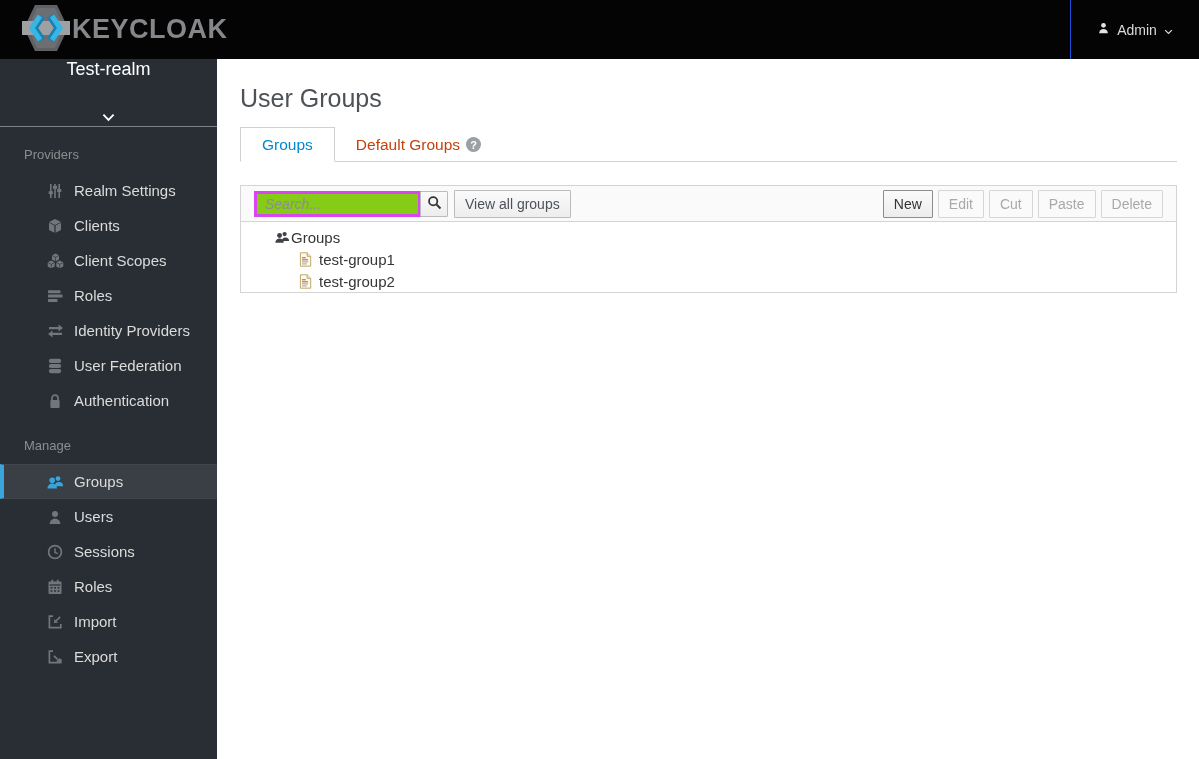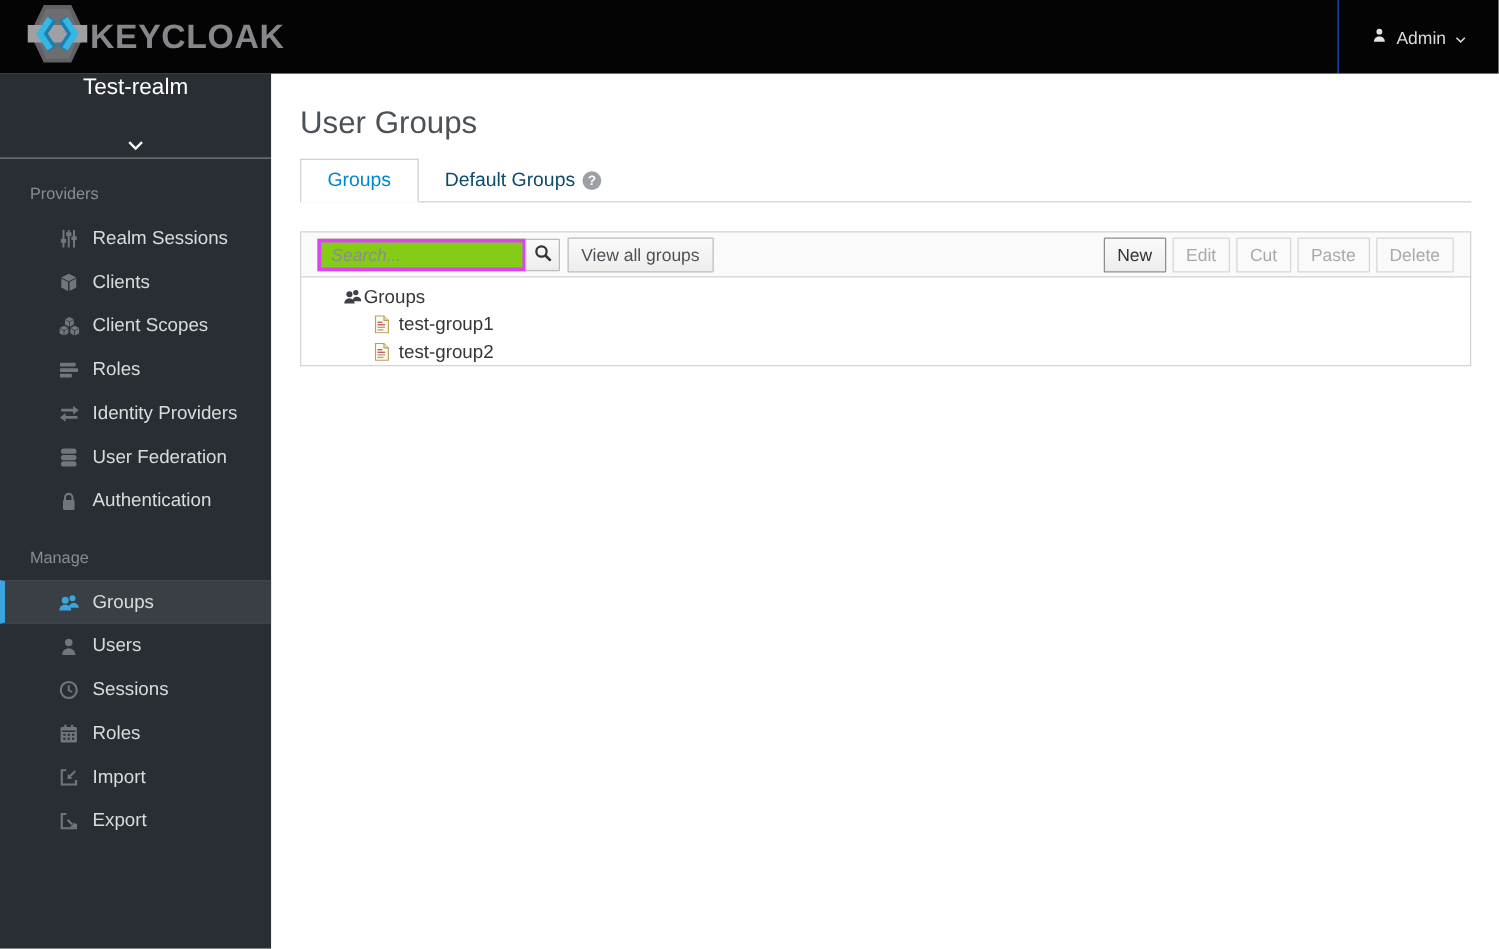--- a/index.html
+++ b/index.html
@@ -38,21 +38,21 @@
     border-top:1px solid #40464b; border-bottom:1px solid #40464b;
   }
 
   
   .main { position:absolute; top:59px; left:217px; width:982px; height:700px; background:#fff; padding:0 22px 0 23px; }
   .page-title { font-size:25px; font-weight:400; color:#4d5258; margin-top:25px; }
 
   .tabs { display:flex; border-bottom:1px solid #d1d1d1; margin-top:14px; }
   .tab {
     padding:0 21px; height:35px; display:flex; align-items:center; gap:6px;
-    font-size:15.5px; color:#0c4a6e; cursor:pointer; margin-bottom:-1px;
+    font-size:15.5px; color:#c2410c; cursor:pointer; margin-bottom:-1px;
   }
   .tab.active {
     color:#0088ce; background:#fff;
     border:1px solid #d1d1d1; border-bottom:1px solid #fff;
   }
   .help-icon {
     width:15px; height:15px; border-radius:50%; background:#9c9fa3; color:#fff;
     font-size:11px; font-weight:bold; display:flex; align-items:center; justify-content:center;
   }
   .help-icon::after { content:"?"; }
@@ -147,21 +147,21 @@
           <g fill="#72767b">
         <rect x="3" y="1" width="1.6" height="14"></rect>
             <rect x="1.7" y="8.2" width="4.2" height="3"></rect>
         <rect x="7.2" y="1" width="1.6" height="14"></rect>
             <rect x="5.9" y="2.8" width="4.2" height="3"></rect>
         <rect x="11.4" y="1" width="1.6" height="14"></rect>
             <rect x="10.1" y="6" width="4.2" height="3"></rect>
       </g>
         </svg>
     </span>
-    <span class="nav-label">Realm Sessions</span>
+    <span class="nav-label">Realm Settings</span>
   </div>
 
   <div class="nav-item">
     <span class="nav-icon">
       <svg width="16" height="16" viewBox="0 0 16 16">
           <g fill="#72767b">
         <polygon points="8,1 14,4 8,7 2,4"></polygon>
         <polygon points="2,4.8 7.4,7.5 7.4,14.8 2,12"></polygon>
         <polygon points="14,4.8 8.6,7.5 8.6,14.8 14,12"></polygon>
       </g>

